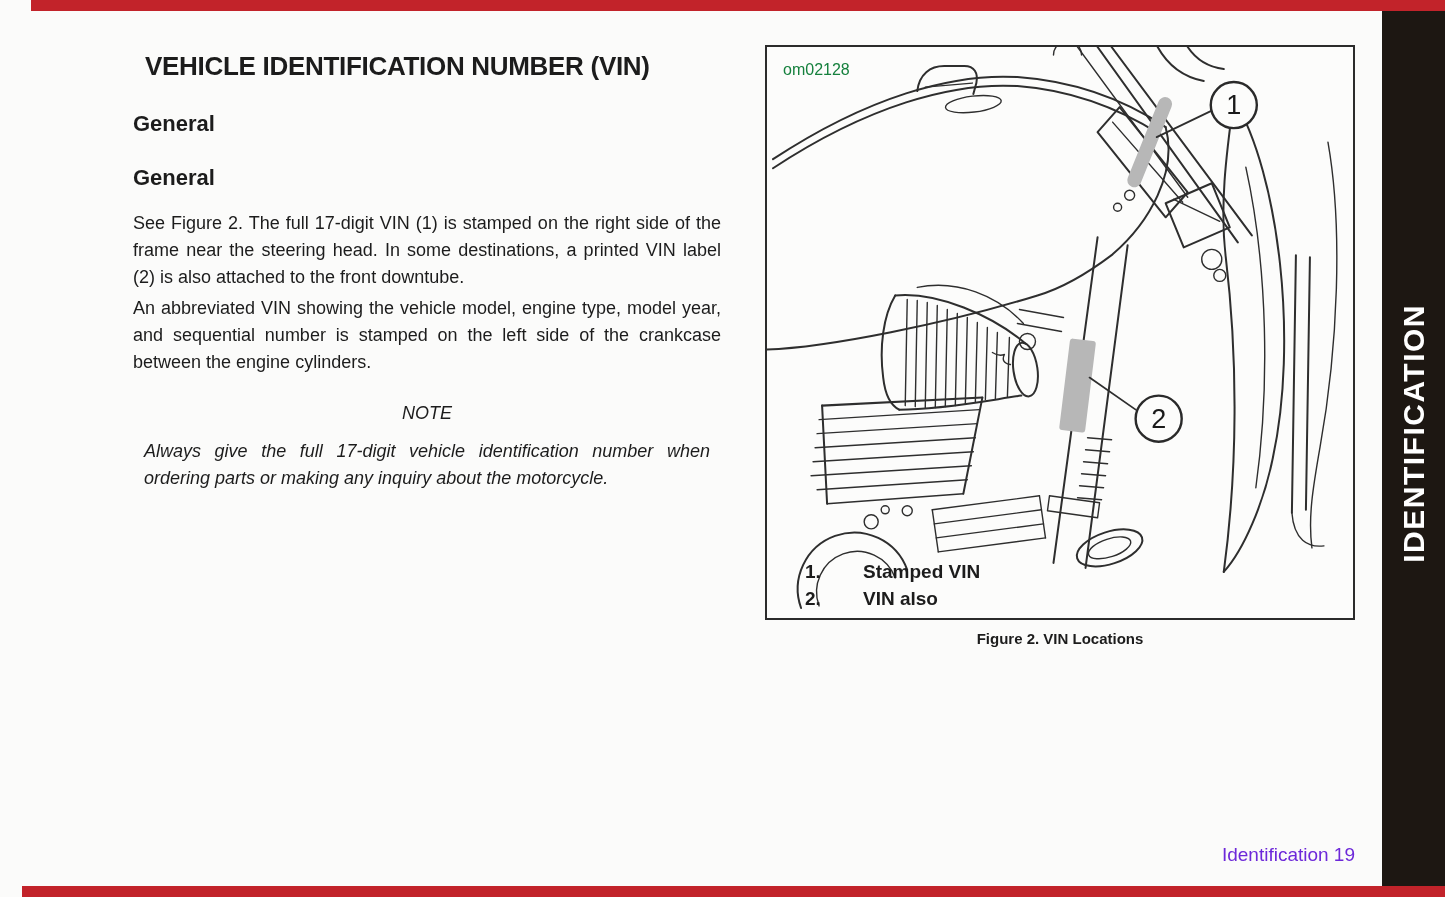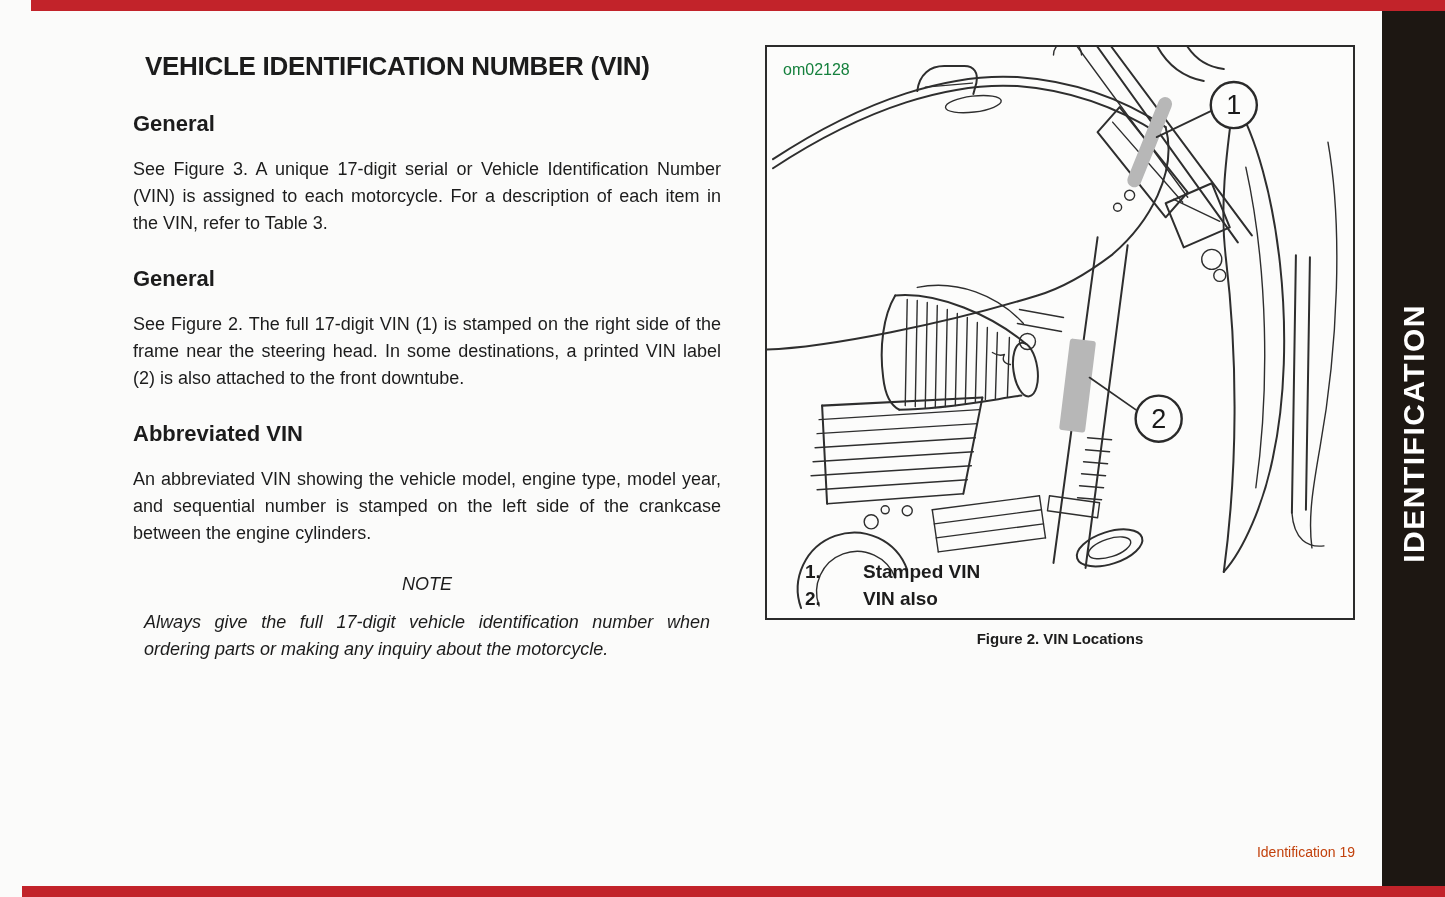--- a/index.html
+++ b/index.html
@@ -39,21 +39,21 @@
     position:absolute;left:38px;bottom:6px;right:10px;
     font-size:19px;font-weight:bold;line-height:27px;
   }
   .legend-row{display:flex;}
   .legend-num{width:58px;}
   .fig-caption{
     position:absolute;left:765px;top:630px;width:590px;text-align:center;
     font-size:15px;font-weight:bold;
   }
   .page-footer{
-    position:absolute;top:844px;right:90px;font-size:14px;color:#c2410c;
+    position:absolute;top:844px;right:90px;font-size:19px;color:#6d28d9;
   }
   .ln{stroke:#2e2e2e;stroke-width:2;fill:none;stroke-linecap:round;stroke-linejoin:round;}
   .thin{stroke-width:1.4;}
   .callout-circle{fill:#fcfcfb;stroke:#2a2a2a;stroke-width:2.4;}
   .callout-num{font-family:"Liberation Sans",sans-serif;font-size:27px;fill:#1a1a1a;text-anchor:middle;}
   .gray-fill{fill:#b7b7b7;stroke:none;}
 </style>
 </head>
 <body>
 
@@ -61,26 +61,24 @@
 <div class="strip bottom"></div>
 
 <div class="side-tab">
   <span>IDENTIFICATION</span>
 </div>
 
 <div class="text-col">
   <h1 class="doc-title">VEHICLE IDENTIFICATION NUMBER (VIN)</h1>
 
   <h2 class="sec-head">General</h2>
-  <p class="body-p">See Figure 3. A unique 17-digit serial or Vehicle Identification Number (VIN) is assigned to each motorcycle. For a description of each item in the VIN, refer to Table 3.</p>
 
   <h2 class="sec-head">General</h2>
   <p class="body-p">See Figure 2. The full 17-digit VIN (1) is stamped on the right side of the frame near the steering head. In some destinations, a printed VIN label (2) is also attached to the front downtube.</p>
 
-  <h2 class="sec-head">Abbreviated VIN</h2>
   <p class="body-p">An abbreviated VIN showing the vehicle model, engine type, model year, and sequential number is stamped on the left side of the crankcase between the engine cylinders.</p>
 
   <p class="note-head">NOTE</p>
   <p class="note-p">Always give the full 17-digit vehicle identification number when ordering parts or making any inquiry about the motorcycle.</p>
 </div>
 
 <div class="figure-box">
   <svg class="fig-svg" viewBox="0 0 585 570" aria-hidden="true">
 
     <path class="ln" d="M6,112 C100,50 185,26 250,30 C320,35 368,60 398,80"></path>

